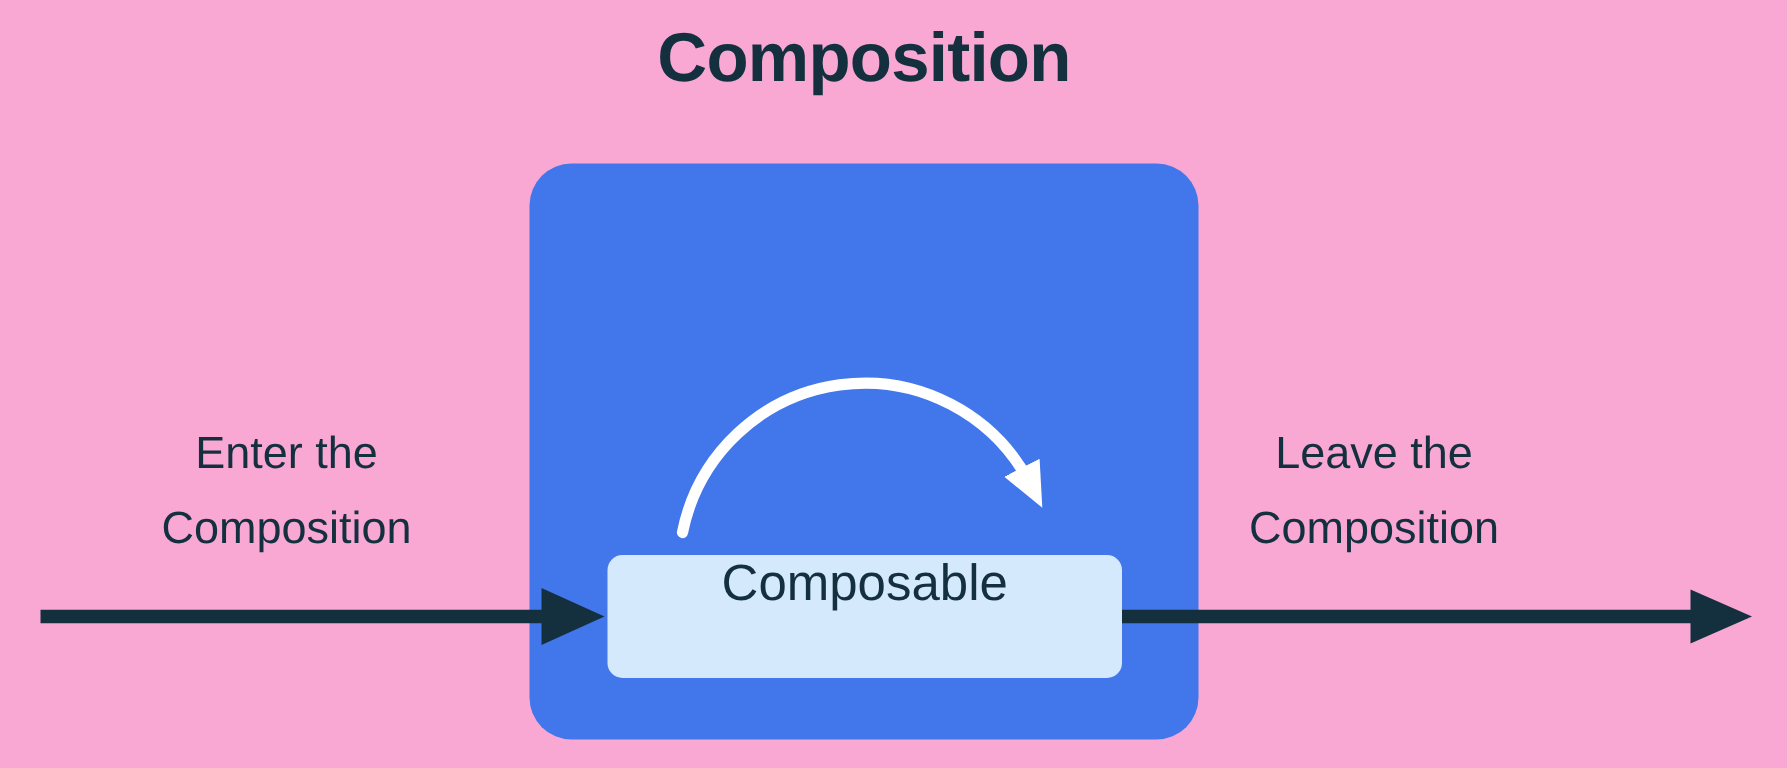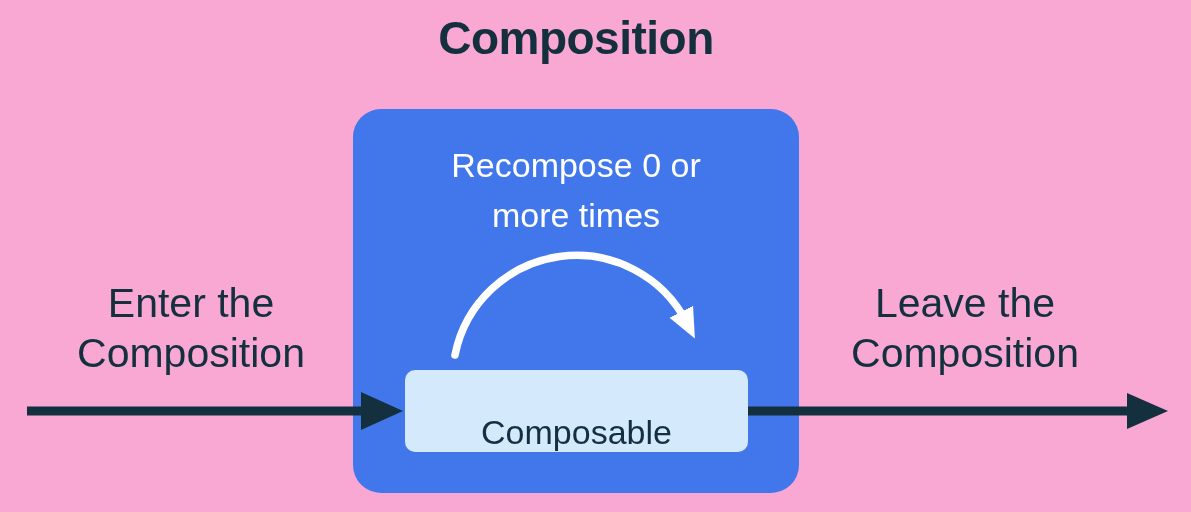--- a/index.html
+++ b/index.html
@@ -56,57 +56,55 @@
   }
   .composable {
     position: absolute;
     left: 52px;
     top: 261px;
     width: 343px;
     height: 82px;
     background: #D4E9FB;
     border-radius: 10px;
     display: flex;
-    align-items: flex-end;
+    align-items: flex-start;
     justify-content: center;
     font-size: 34px;
     color: #14303F;
   }
   .label {
     position: absolute;
     top: 278px;
     width: 300px;
     text-align: center;
-    font-size: 41px;
+    font-size: 30px;
     line-height: 50px;
     color: #14303F;
     white-space: pre-line;
   }
   .label-left  { left: 41px;  }
-  .label-right { left: 815px; }
+  .label-right { left: 766px; }
   .arrows {
     position: absolute;
     left: 0;
     top: 0;
     pointer-events: none;
   }
   .arrows line    { stroke: #14303F; stroke-width: 9px; }
   .arrows polygon { fill:   #14303F; }
 </style>
 </head>
 <body>
 
 <div class="stage">
 
   <h1 class="title">Composition</h1>
 
   <div class="blue-box">
 
-    <div class="recompose">Recompose 0 or
-more times</div>
 
     <svg class="arc-svg" width="446" height="384" viewBox="0 0 446 384">
       <defs>
         <marker id="arcArrow" viewBox="0 0 10 10" refX="4" refY="5" markerWidth="4.2" markerHeight="4.2" orient="auto">
           <path d="M 0 0.8 L 9.5 5 L 0 9.2 z" fill="#ffffff"></path>
         </marker>
       </defs>
       <path d="M 102 246 A 124 124 0 0 1 334 214" fill="none" stroke="#ffffff" stroke-width="7.5" stroke-linecap="round" marker-end="url(#arcArrow)"></path>
     </svg>
 

